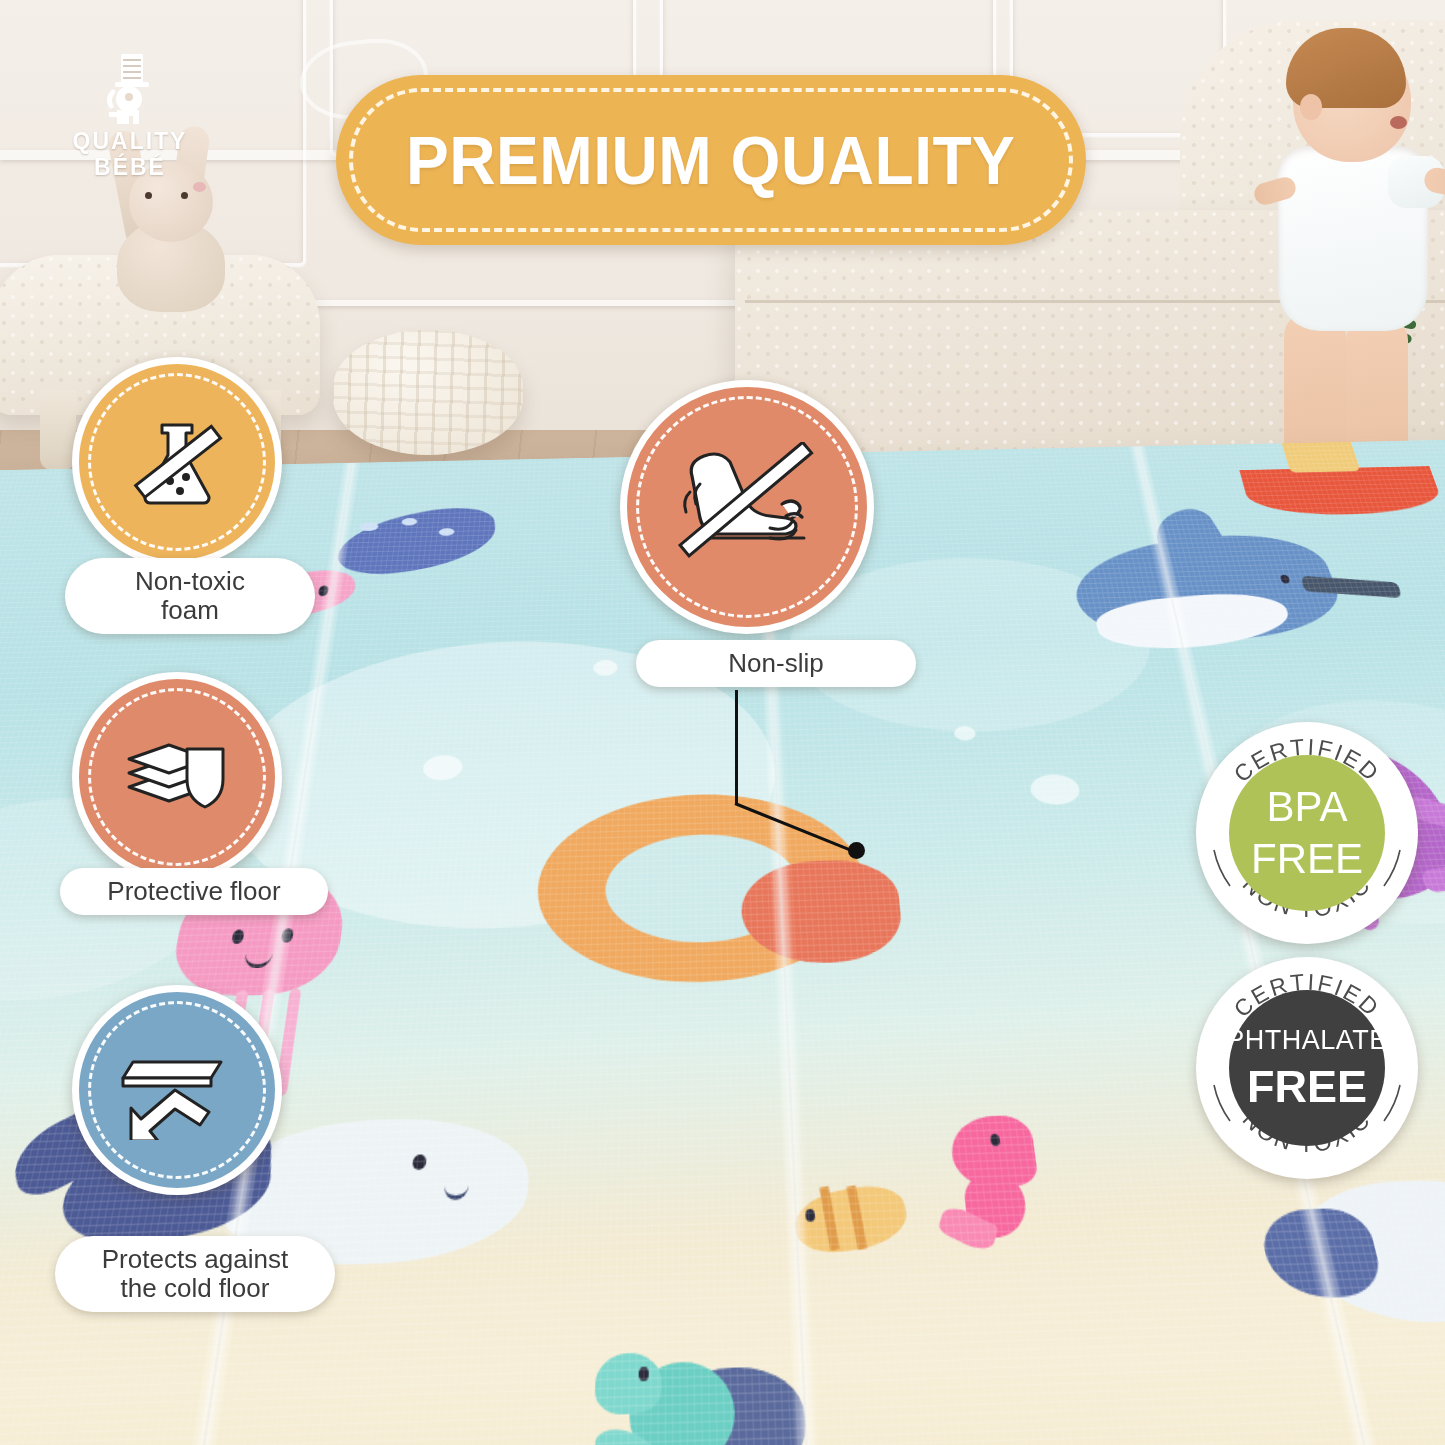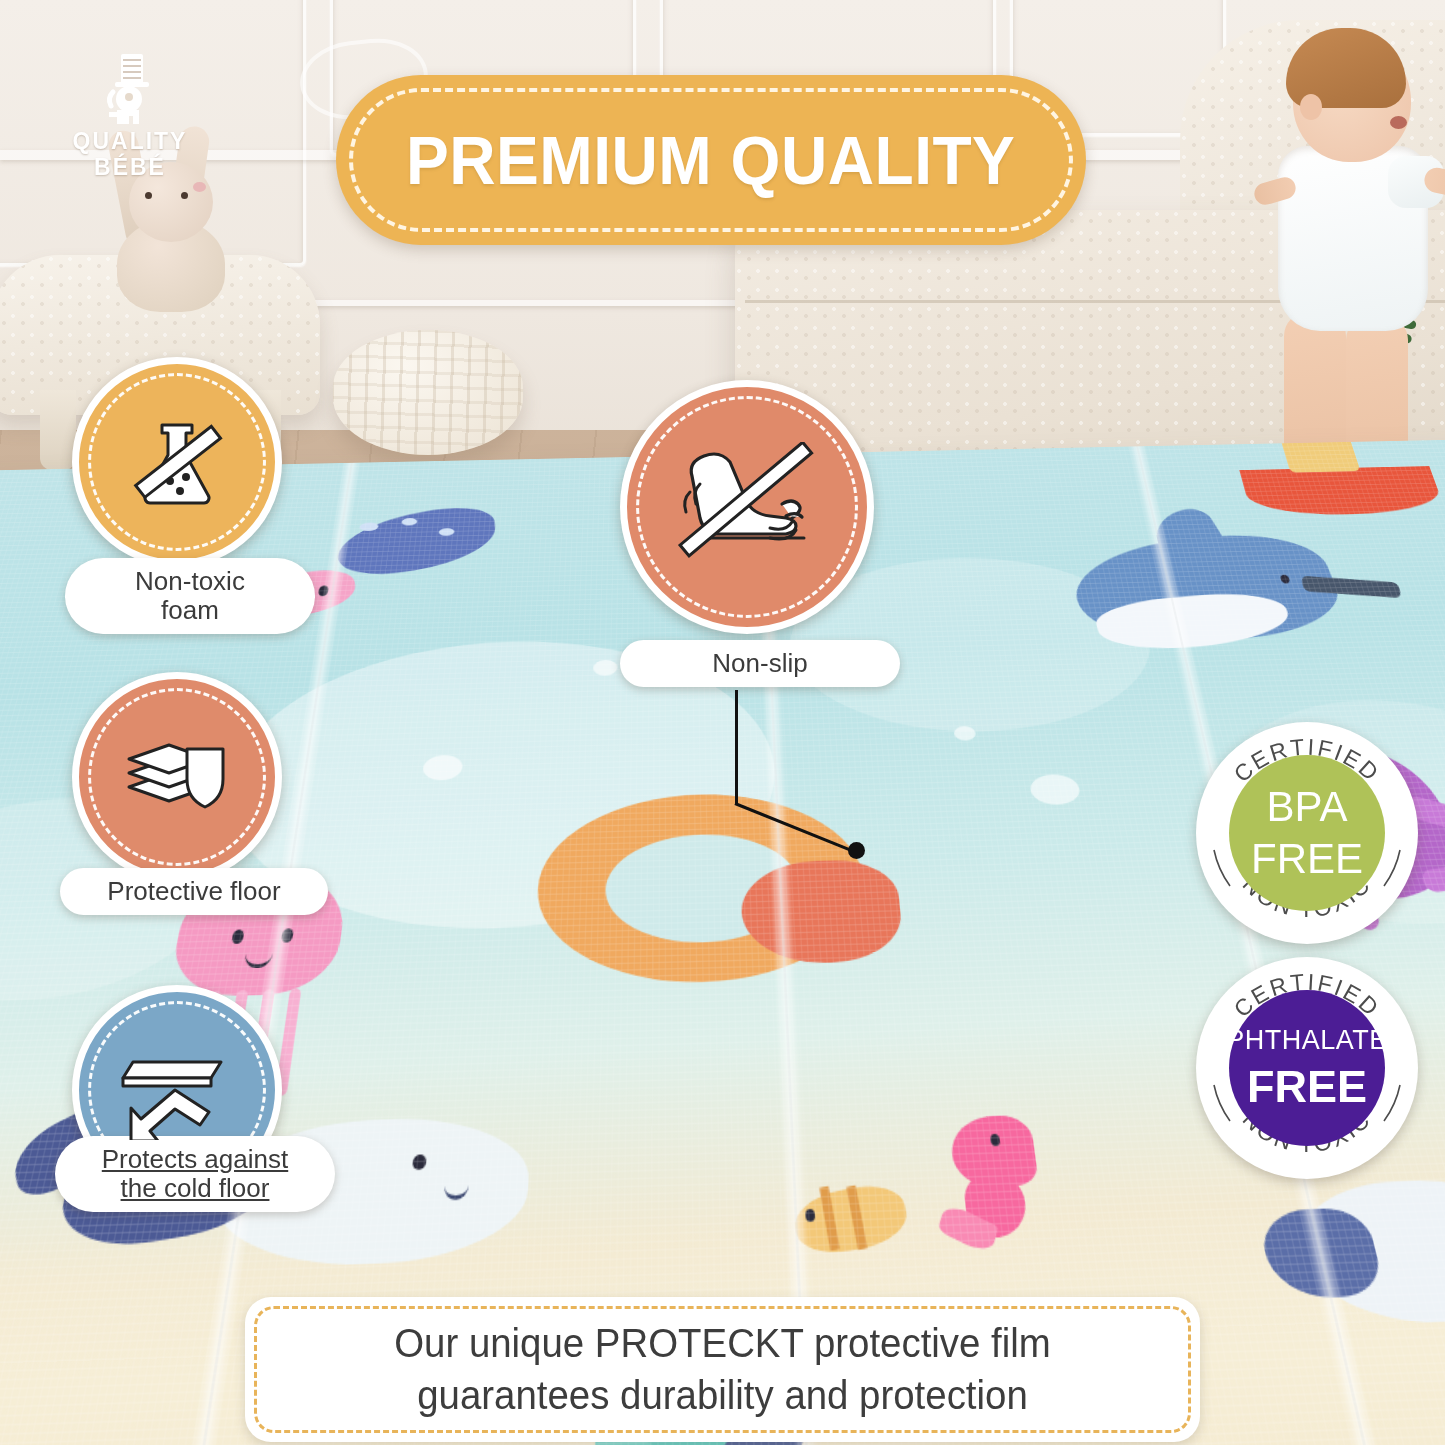--- a/index.html
+++ b/index.html
@@ -532,21 +532,21 @@
   <div class="badge" style="left:72px;top:985px;width:196px;height:196px;background:#7ba7c7;">
     <div class="dashring"></div>
     <svg width="116" height="100" viewBox="0 0 116 100">
       <g fill="#ffffff" stroke="#222" stroke-width="3" stroke-linejoin="round">
         <path d="M14 22 h88 l-10 16 H4 z"></path>
         <path d="M4 38 h88 v8 H4 z"></path>
         <path d="M56 50 l34 22 l-9 13 l-25 -16 l-25 22 l8 10 H12 V68 l10 11 z"></path>
       </g>
     </svg>
   </div>
-  <div class="badge-label" style="left:55px;top:1136px;width:240px;text-decoration:underline;">Protects against
+  <div class="badge-label" style="left:55px;top:1236px;width:240px;">Protects against
 the cold floor</div>
 
   <div class="badge" style="left:620px;top:380px;width:240px;height:240px;background:#e08a6a;">
     <div class="dashring"></div>
     <svg width="146" height="130" viewBox="0 0 146 130">
       <g fill="#ffffff" stroke="#222" stroke-width="3.2" stroke-linejoin="round" stroke-linecap="round">
         <path d="M30 14 q16 -6 26 6 l16 38 q6 14 24 16 l16 2 q10 2 10 8 t-10 8 H46 q-16 0 -20 -16 L18 34 q-4 -14 12 -20 z"></path>
         <path d="M108 62 q10 -6 16 0 t-6 14"></path>
         <path d="M112 74 q10 -5 16 1"></path>
       </g>
@@ -555,21 +555,21 @@
         <path d="M16 50 q-8 8 -4 20"></path>
         <path d="M96 86 q16 4 22 -6"></path>
         <path d="M96 96 q20 4 26 -8"></path>
         <line x1="16" y1="96" x2="130" y2="96"></line>
       </g>
       <g transform="rotate(-40 73 60)">
         <rect x="-6" y="50" width="160" height="14" fill="#ffffff" stroke="#222" stroke-width="3"></rect>
       </g>
     </svg>
   </div>
-  <div class="badge-label" style="left:620px;top:640px;width:240px;">Non-slip</div>
+  <div class="badge-label" style="left:636px;top:640px;width:240px;">Non-slip</div>
 
   <div class="leader" style="left:735px;top:690px;width:160px;height:180px;">
     <div class="v" style="left:0;top:0;height:114px;"></div>
     <div class="d" style="left:0;top:112px;width:128px;transform:rotate(22deg);"></div>
     <div class="dot" style="left:113px;top:152px;"></div>
   </div>
 
   <div class="seal" style="left:1196px;top:722px;">
     <svg class="seal-arc" viewBox="0 0 222 222">
       <defs>
@@ -603,24 +603,20 @@
         <textPath href="#arcTopB" startOffset="50%">CERTIFIED</textPath>
       </text>
       <text text-anchor="middle">
         <textPath href="#arcBotB" startOffset="50%">NON TOXIC</textPath>
       </text>
       <g fill="none" stroke="#4c4c4c" stroke-width="1.6">
         <path d="M 18 128 A 93 93 0 0 0 34 164"></path>
         <path d="M 204 128 A 93 93 0 0 1 188 164"></path>
       </g>
     </svg>
-    <div class="inner" style="background:#4c1d95;">
+    <div class="inner" style="background:#404040;">
       <span class="l1 small">PHTHALATE</span>
       <span class="l2 big">FREE</span>
     </div>
   </div>
 
-  <div class="caption">
-    <div class="dash"></div>
-    <div class="txt">Our unique PROTECKT protective film guarantees durability and protection</div>
-  </div>
 
 </div>
 
 </body></html>

